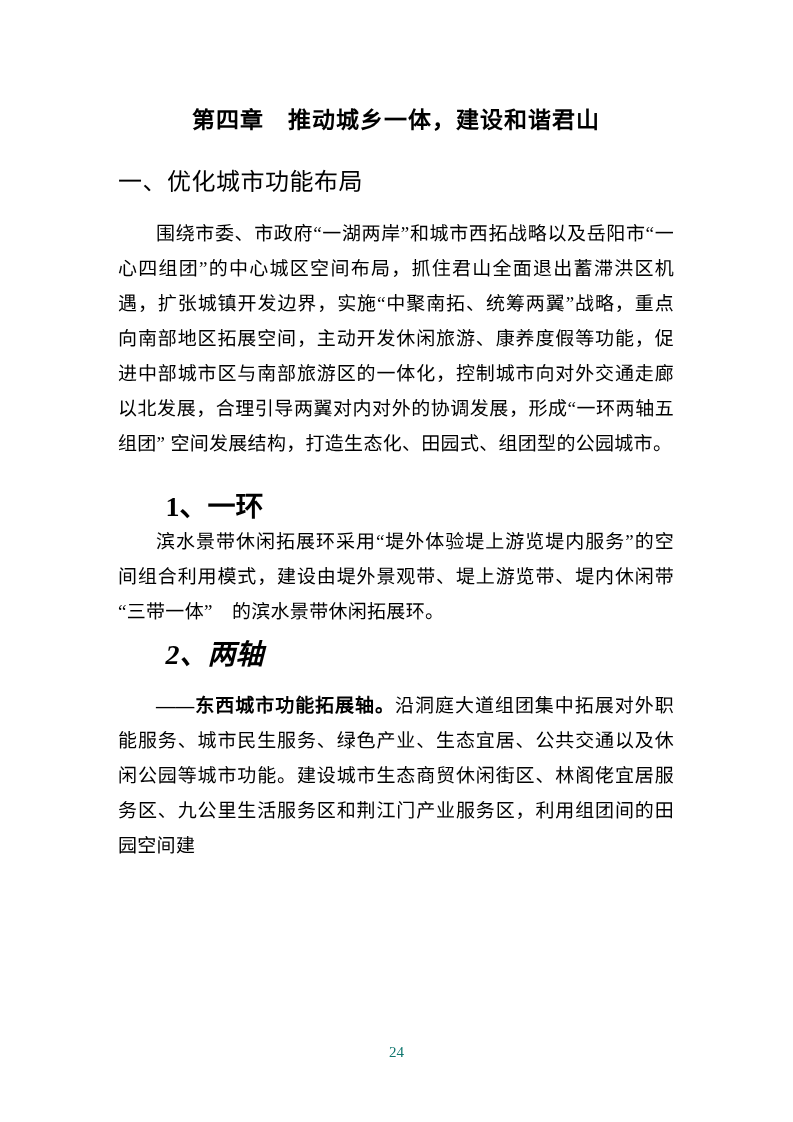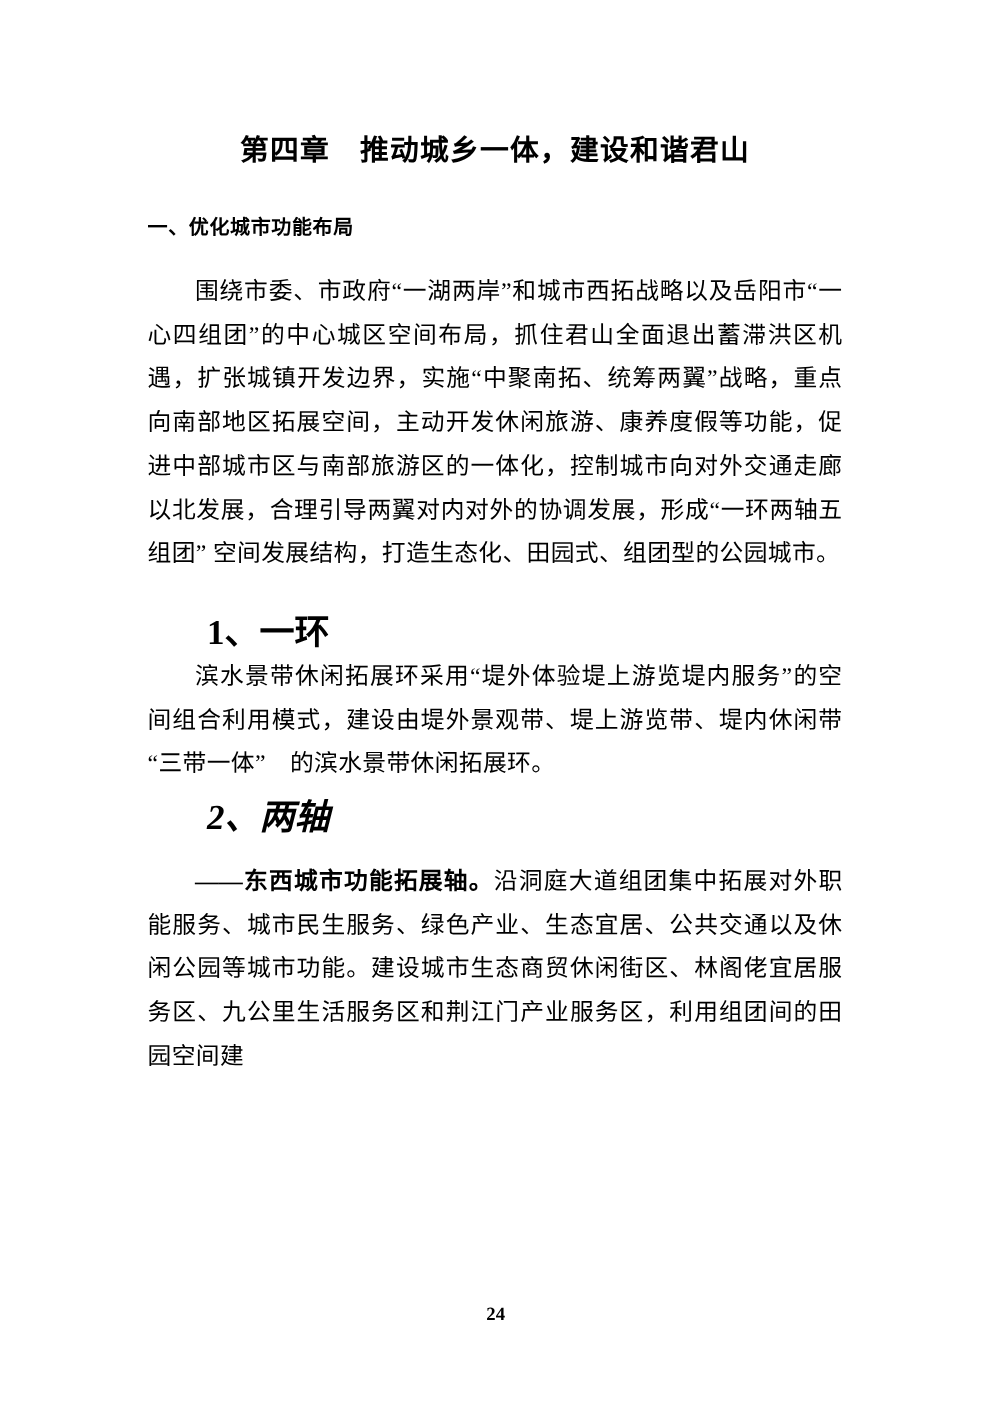--- a/index.html
+++ b/index.html
@@ -29,22 +29,22 @@
   .body-para {
     margin: 0;
     font-size: 19px;
     line-height: 35px;
     text-align: justify;
     text-indent: 2em;
     letter-spacing: 0.3px;
   }
   .section-heading {
     margin: 14px 0 0 0;
-    font-size: 16px;
-    font-weight: bold;
+    font-size: 24px;
+    font-weight: normal;
     line-height: 35px;
     letter-spacing: 0.5px;
   }
   .para-after-heading {
     margin-top: 16px;
   }
   .sub-heading {
     margin: 28px 0 0 0;
     padding-left: 1.7em;
     font-size: 28px;
@@ -64,22 +64,21 @@
     font-weight: bold;
   }
   .page-number {
     position: absolute;
     left: 0;
     top: 1042px;
     width: 793px;
     text-align: center;
     font-size: 15px;
     line-height: 20px;
-    color: #000000;
-    font-weight: bold;
+    color: #0f766e;
   }
 </style>
 </head>
 <body>
 
 <div class="page">
 
   <h1 class="chapter-title">第四章　推动城乡一体，建设和谐君山</h1>
 
 

